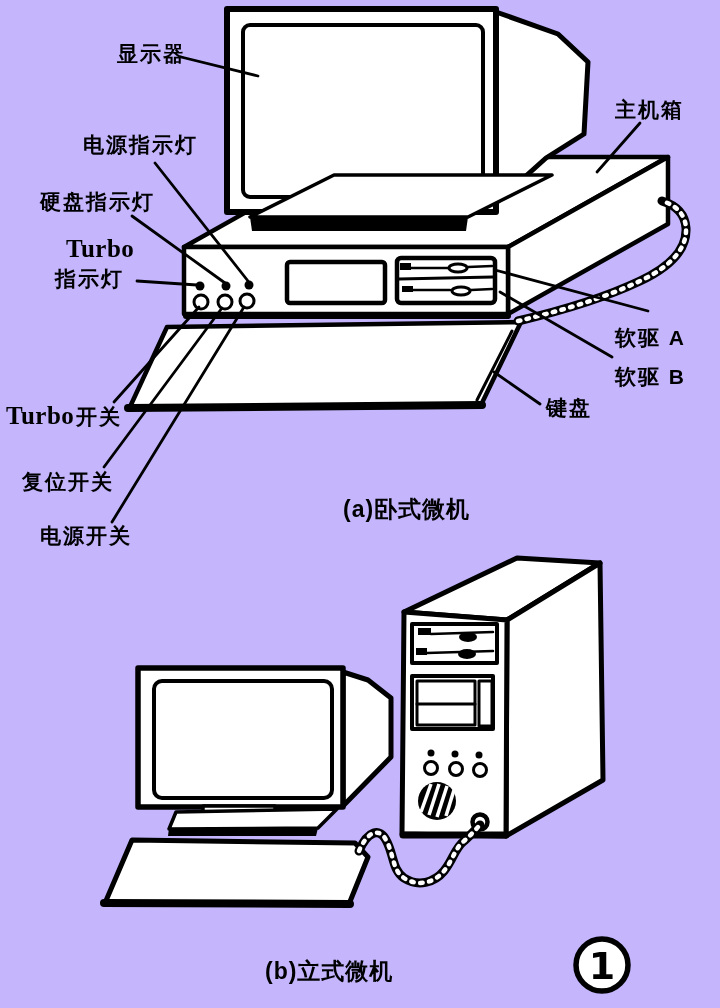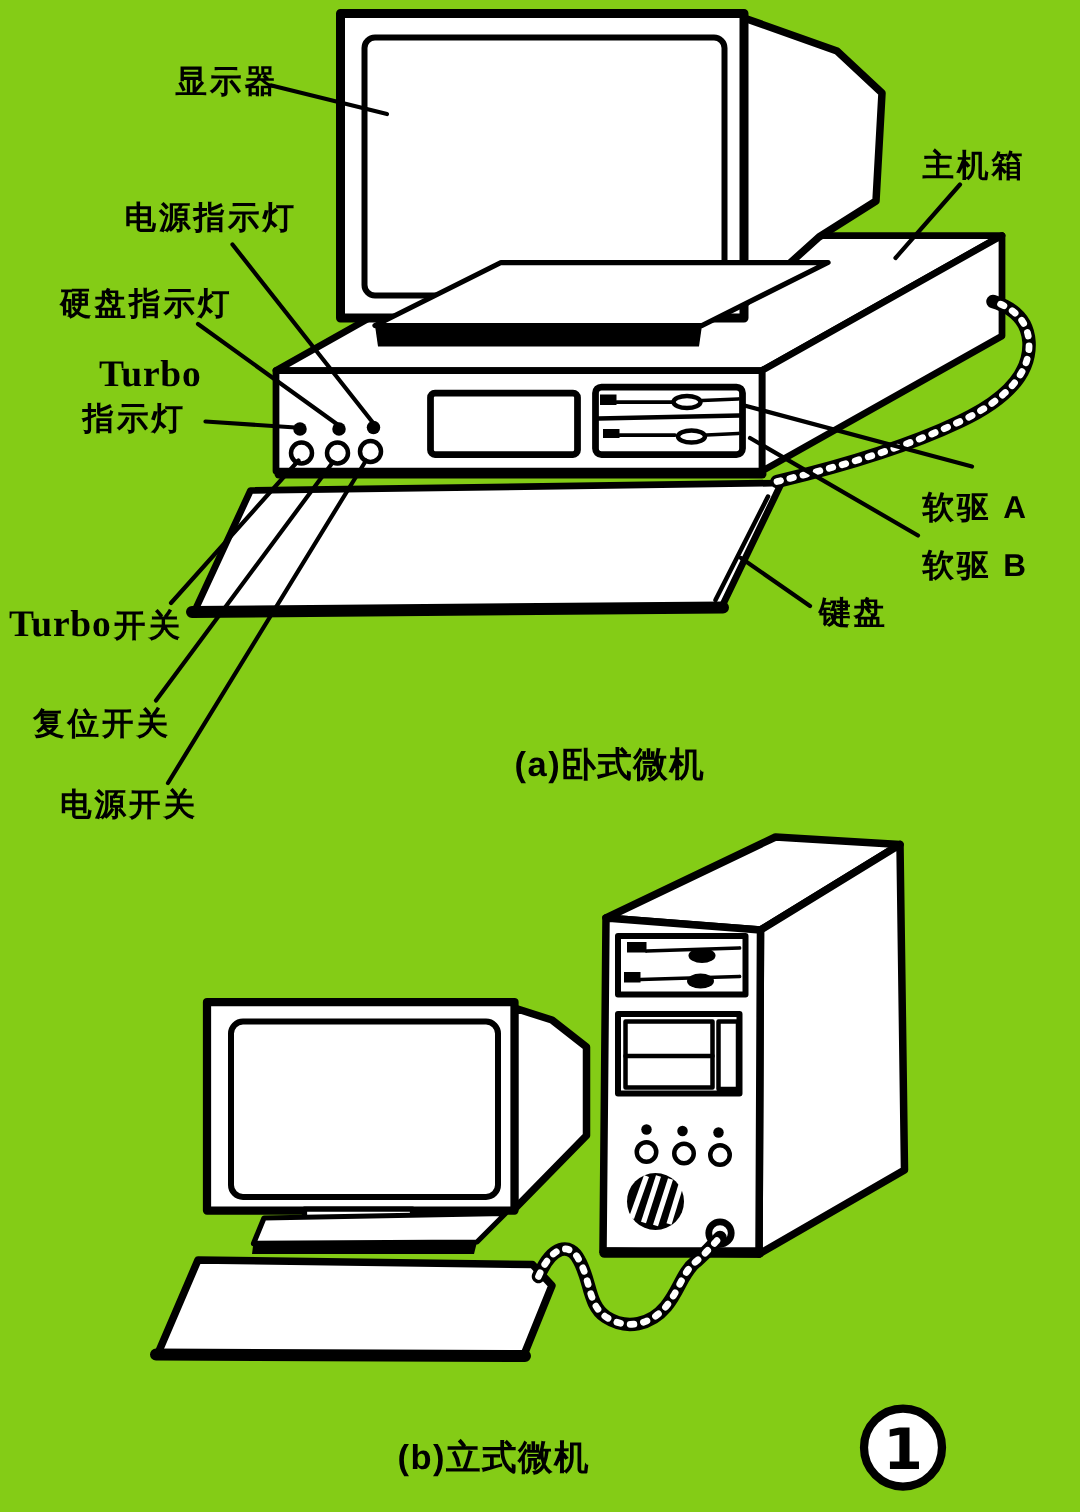--- a/index.html
+++ b/index.html
@@ -1,19 +1,19 @@
 <!DOCTYPE html>
 <html><head>
 <meta charset="utf-8">
 <style>
   html, body { margin: 0; padding: 0; background: #ffffff; }
   .page {
     position: relative;
     width: 720px; height: 1008px;
-    background: #84cc16;
+    background: #c4b5fd;
     overflow: hidden;
   }
   svg { display: block; }
   .ink   { stroke: #000000; fill: none; stroke-linecap: round; stroke-linejoin: round; }
   .fillw { fill: #ffffff; }
   .fillb { fill: #000000; stroke: none; }
   .lbl {
     font-family: "Liberation Sans", "DejaVu Sans", sans-serif;
     font-size: 21px; font-weight: 700; letter-spacing: 2px; fill: #000000;
   }

